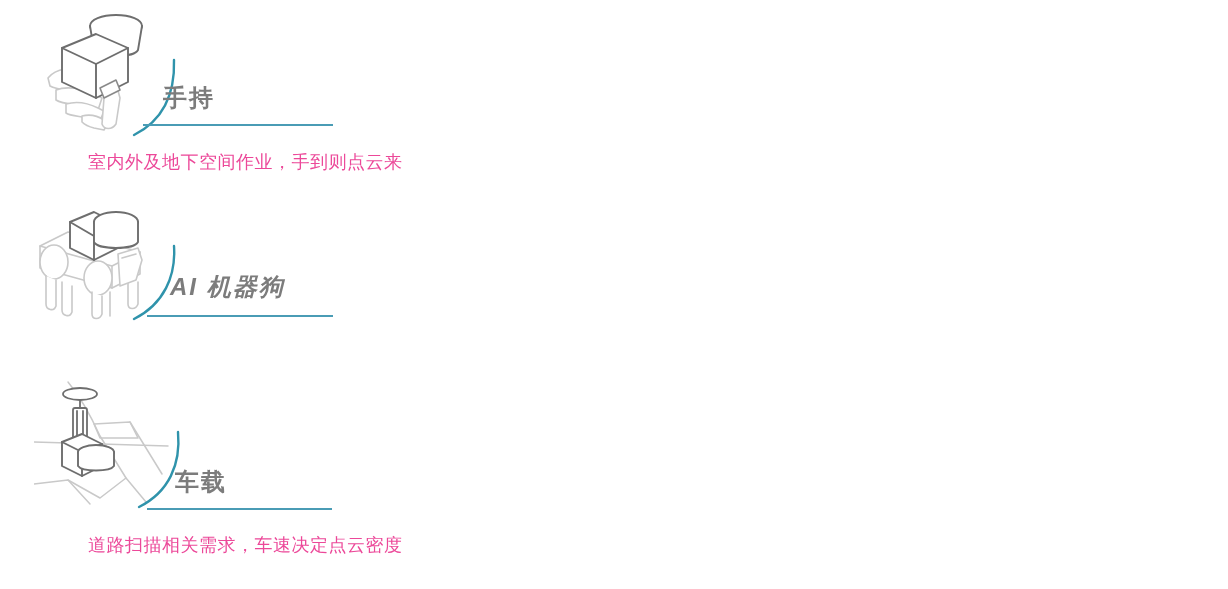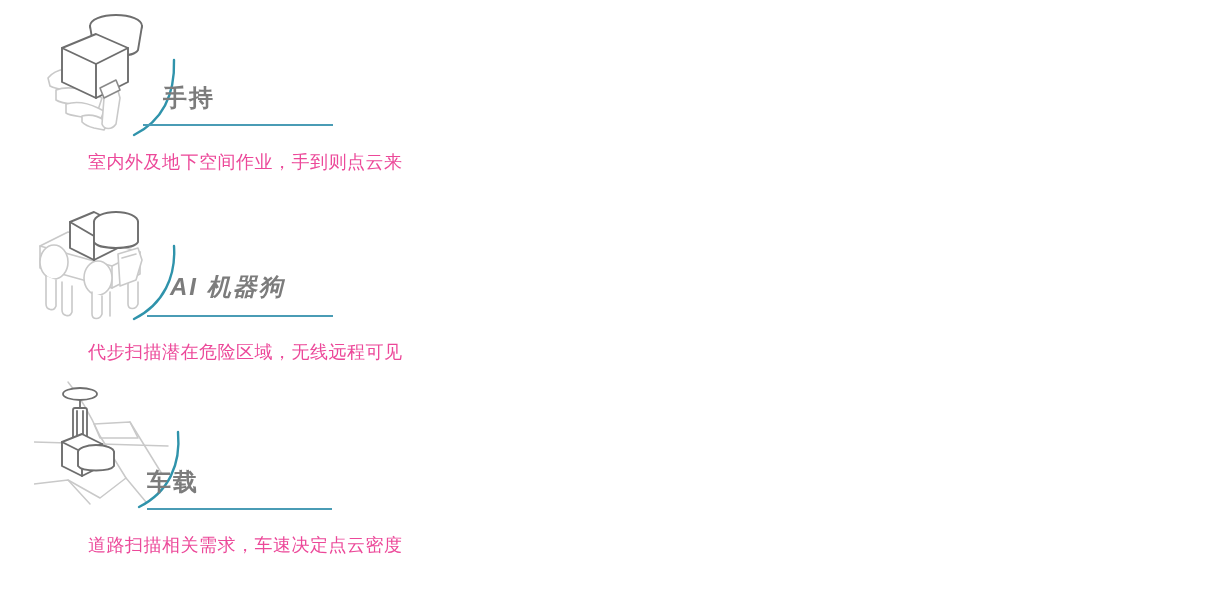--- a/index.html
+++ b/index.html
@@ -88,21 +88,21 @@
   
   #card-1 .illus     { left: 32px;  top: 10px; width: 128px; height: 120px; }
   #card-1 .arc       { left: 130px; top: 54px; width: 58px;  height: 78px; }
   #card-1 .title     { left: 170px; top: 283px; }
   #card-1 .underline { left: 147px; top: 125px; width: 186px; }
   #card-1 .desc      { left: 88px;  top: 153px; }
 
   
   #card-2 .illus     { left: 34px;  top: 0px;  width: 140px; height: 128px; }
   #card-2 .arc       { left: 133px; top: 50px; width: 60px;  height: 80px; }
-  #card-2 .title     { left: 147px; top: 90px; }
+  #card-2 .title     { left: 175px; top: 90px; }
   #card-2 .underline { left: 147px; top: 128px; width: 185px; }
   #card-2 .desc      { left: 88px;  top: 156px; text-align: right; }
   .line-light { stroke: #c9c9c9; }
 </style>
 </head>
 <body>
 
 <div class="grid">
 
   <div class="card col-left" id="card-0">
@@ -185,21 +185,20 @@
         </g>
       </svg>
     </div>
     <div class="arc">
       <svg viewBox="0 0 58 78" fill="none">
         <path d="M44 2 C46 32, 34 60, 4 75" stroke="#2f93ab" stroke-width="2.4" stroke-linecap="round"></path>
       </svg>
     </div>
     <div class="title" style="top:85px;left:170px;font-style:italic;">AI 机器狗</div>
     <div class="underline"></div>
-    <div class="desc">代步扫描潜在危险区域，无线远程可见</div>
   </div>
 
   <div class="card col-right" id="card-4">
     
     
     
     
     
   </div>
 

